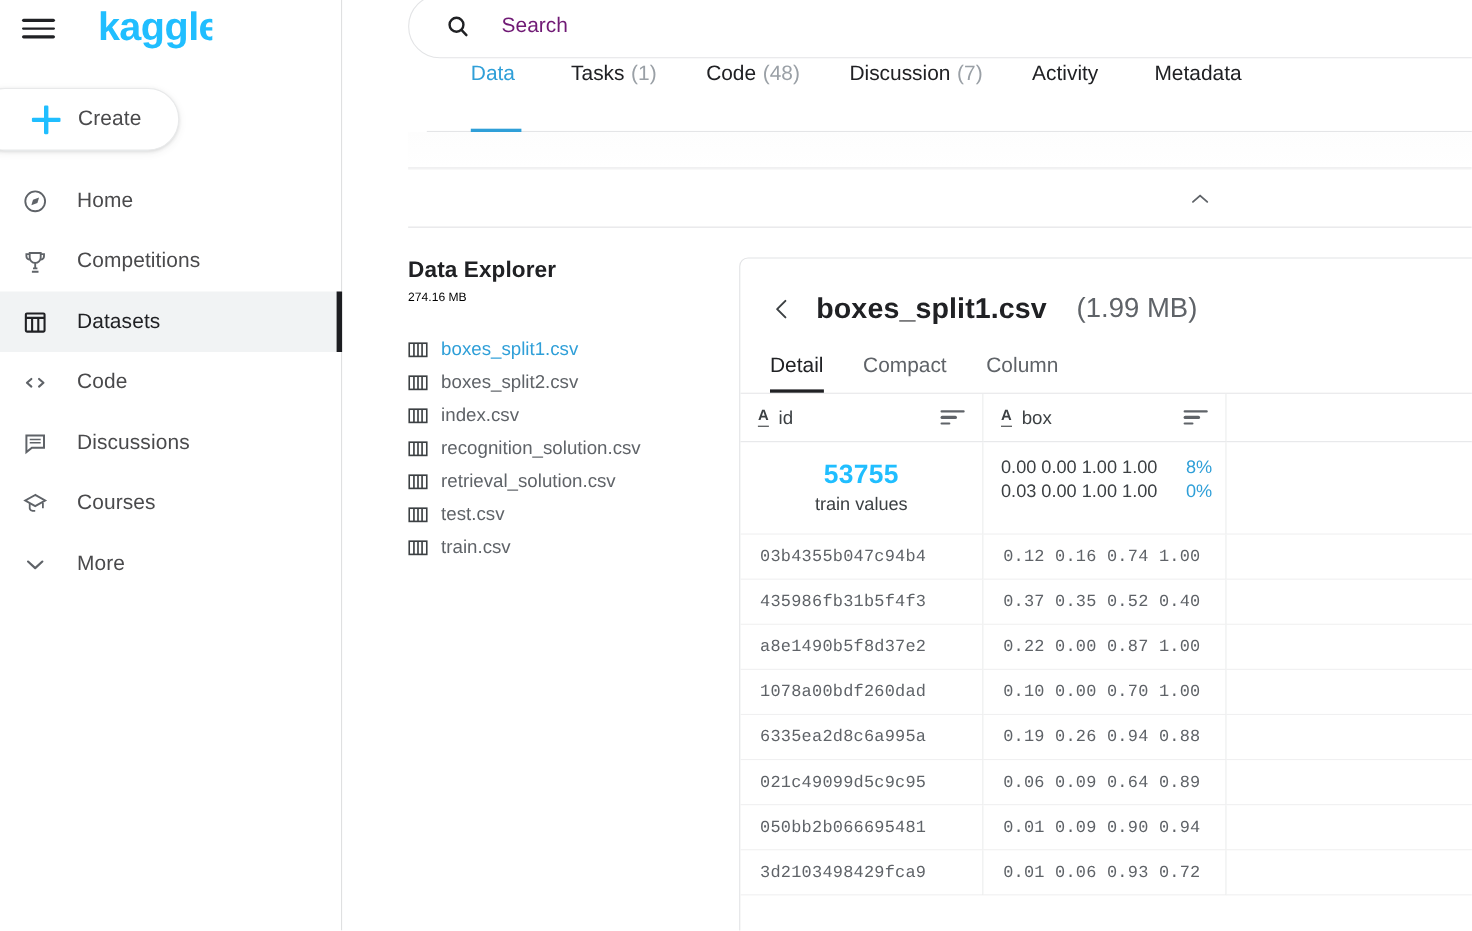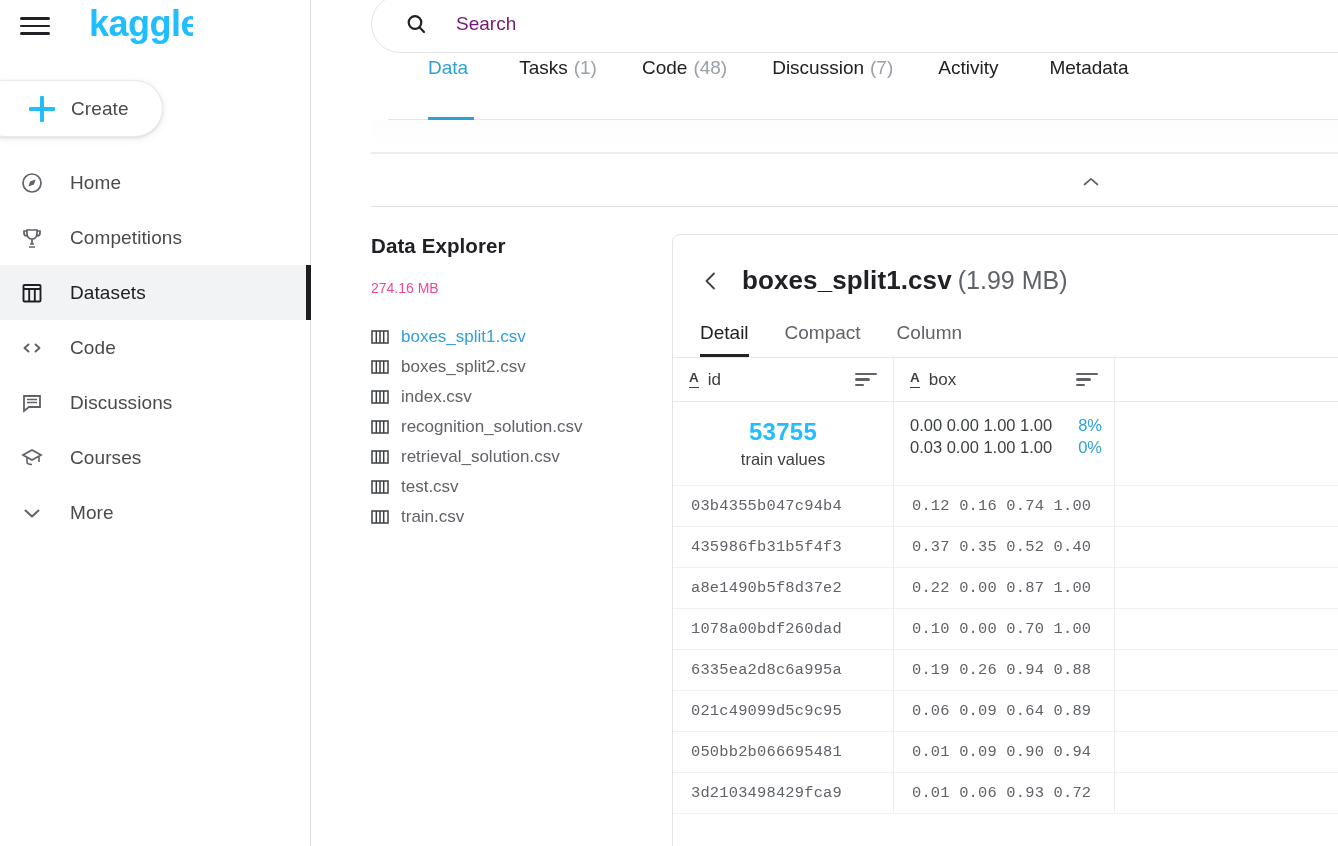--- a/index.html
+++ b/index.html
@@ -118,21 +118,21 @@
   }
   .strip-shadow {
     position:absolute; left: 371px; top: 120px; width: 967px; height: 33px;
     background: linear-gradient(#fdfdfd, #ffffff);
     border-bottom: 1px solid #ededee;
   }
 
   
   .explorer { position:absolute; left: 371px; top: 234px; width: 290px; }
   .explorer h2 { margin: 0; font-size: 20.5px; font-weight: 700; color:#202124; letter-spacing:.1px; }
-  .explorer .size { margin-top: 22px; font-size: 14px; color:#ec4899; }
+  .explorer .size { margin-top: 7px; font-size: 11px; color:#000000; }
   .filelist { margin-top: 26px; }
   .file {
     display:flex; align-items:center; gap: 12px;
     height: 30px; cursor:pointer;
   }
   .file .fico { width: 18px; height: 16px; display:flex; }
   .file .fname { font-size: 17px; color:#5f6368; white-space:nowrap; }
   .file.selected .fname { color:#2f9fd8; }
 
   
@@ -140,21 +140,21 @@
     position:absolute; left: 672px; top: 234px;
     width: 700px; height: 640px;
     background:#fff;
     border: 1px solid #e2e3e5;
     border-radius: 8px 0 0 0;
     overflow: hidden;
   }
   .card-head { display:flex; align-items:center; padding: 30px 0 0 27px; }
   .back-chev { width: 22px; height: 22px; color:#3c4043; cursor:pointer; display:flex; }
   .card-title { margin-left: 20px; font-size: 26px; font-weight: 700; color:#202124; letter-spacing:.1px; }
-  .card-size { margin-left: 6px; font-size: 25px; font-weight: 400; color:#5f6368; }
+  .card-size { margin-left: 27px; font-size: 25px; font-weight: 400; color:#5f6368; }
 
   .viewtabs { display:flex; padding-left: 27px; margin-top: 26px; }
   .vtab {
     position:relative; padding: 0 16px 13px 0; margin-right: 20px;
     font-size: 19px; color:#5f6368; cursor:pointer;
   }
   .vtab.active { color: #202124; }
   .vtab.active:after { content:""; position:absolute; left:0; right: 16px; bottom: 0; height: 3px; background:#202124; }
 
   

